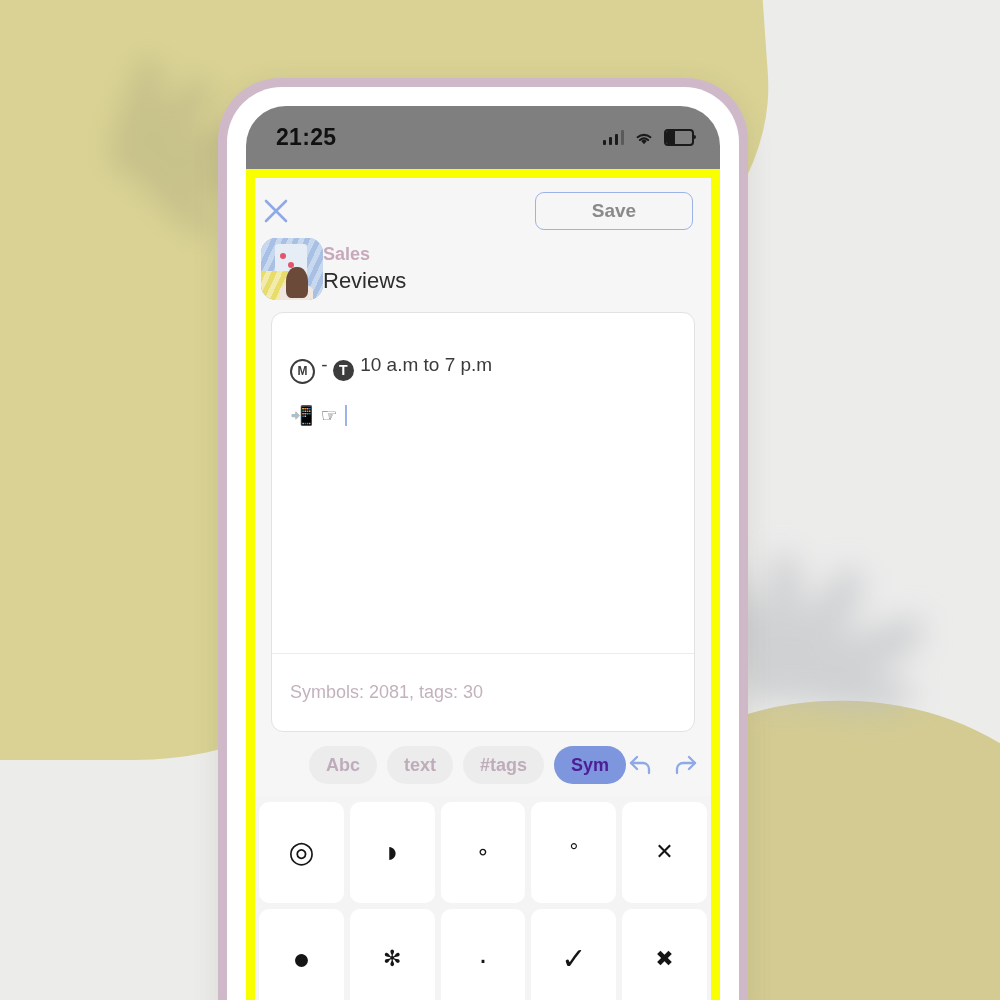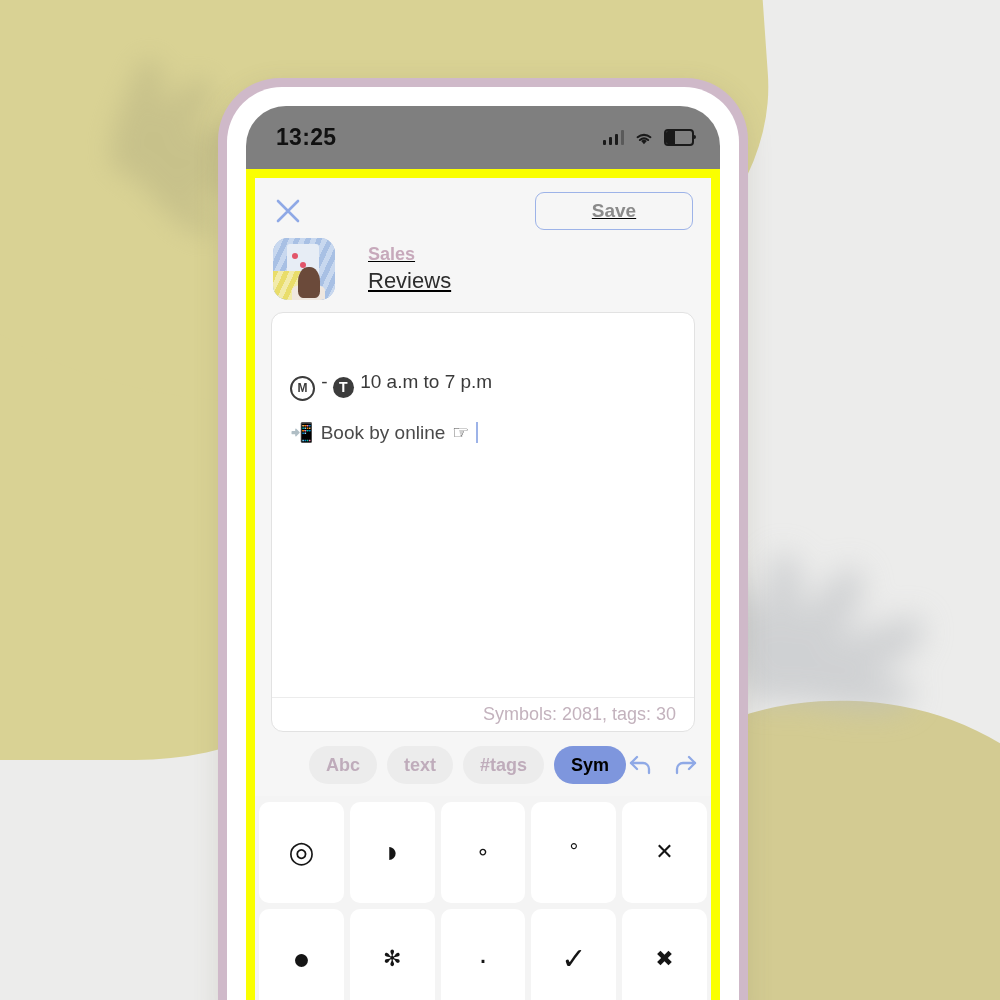--- a/index.html
+++ b/index.html
@@ -68,29 +68,29 @@
   .batt i{display:block;height:100%;width:33%;background:#1a1a1a;border-radius:2px 0 0 2px;}
 
   
   #highlight{
     position:absolute;left:0;top:63px;right:0;bottom:0;
     border:9px solid #faff00;box-sizing:border-box;background:#f7f7f7;
   }
   #app{position:absolute;inset:0;display:flex;flex-direction:column;background:#f6f6f6;}
 
   
-  #app-header{padding:12px 18px 0 18px;text-decoration:underline;}
+  #app-header{padding:12px 18px 0 6px;}
   #header-top{display:flex;align-items:center;justify-content:space-between;height:42px;}
   #close-icon{width:30px;height:30px;cursor:pointer;}
   #save-button{
     width:156px;height:36px;border:1.6px solid #9db3e8;border-radius:9px;
     background:#f6f6f6;display:flex;align-items:center;justify-content:center;
     font-size:19px;font-weight:bold;color:#8a8a8a;cursor:pointer;
   }
-  #header-entity{display:flex;align-items:center;gap:33px;padding:6px 0 12px 0;}
+  #header-entity{display:flex;align-items:center;gap:0;padding:6px 0 12px 0;}
   #thumb{
     width:62px;height:62px;border-radius:15px;overflow:hidden;position:relative;
     background:#9db7e0;flex:none;
   }
   #thumb .stripes{
     position:absolute;inset:0;
     background:repeating-linear-gradient(115deg,#a8c0e4 0 5px,#c8d8ef 5px 10px);
   }
   #thumb .yellowblk{
     position:absolute;left:0;bottom:0;width:46%;height:46%;
@@ -117,48 +117,48 @@
 
   
   #editor-wrap{padding:0 16px;flex:none;}
   #editor{
     background:#fff;border:1px solid #e2e2e2;border-radius:12px;
     height:418px;display:flex;flex-direction:column;overflow:hidden;
   }
   #editor-body{flex:1;padding:18px 18px 8px 18px;overflow:hidden;}
   .etext{font-size:19px;color:#4a4a4a;line-height:1.42;}
   .eblank{height:20px;}
-  .hours{font-size:19px;color:#3a3a3a;line-height:1.45;margin-top:17px;}
+  .hours{font-size:19px;color:#3a3a3a;line-height:1.45;}
   .circ{
     display:inline-flex;align-items:center;justify-content:center;
     width:21px;height:21px;border-radius:50%;font-size:14px;font-weight:bold;
     vertical-align:-4px;margin-right:1px;
   }
   .circ.filled{background:#3c3c3c;color:#fff;}
   .circ.outline{background:#fff;color:#3c3c3c;border:2.2px solid #3c3c3c;font-size:12px;}
   .booking{font-size:19px;color:#4a4a4a;display:flex;align-items:center;gap:7px;flex-wrap:nowrap;}
   .emoji{font-size:19px;}
   .caret{display:inline-block;width:2px;height:21px;background:#9db3e8;vertical-align:-4px;}
   #editor-footer{
-    border-top:1px solid #ececec;padding:6px 18px;
-    font-size:18px;color:#c3b2bd;text-align:right;
+    border-top:1px solid #ececec;padding:28px 18px;
+    font-size:18px;color:#c3b2bd;
   }
 
   
   #modebar{
     display:flex;align-items:center;justify-content:space-between;
     padding:14px 18px 12px 18px;
     margin-left:36px;
   }
   #mode-pills{display:flex;align-items:center;gap:10px;}
   .pill{
     height:38px;padding:0 17px;border-radius:19px;display:flex;align-items:center;
     font-size:18px;font-weight:bold;background:#ececec;color:#bfacbb;cursor:pointer;
   }
-  .pill.active{background:#7e96dd;color:#000000;text-align:center;}
+  .pill.active{background:#7e96dd;color:#4c1d95;text-align:center;}
   #history-icons{display:flex;align-items:center;gap:14px;}
   .hicon{width:30px;height:30px;cursor:pointer;}
 
   
   #keyboard{flex:1;background:#f4f4f4;padding:6px 4px 0 4px;display:flex;flex-direction:column;gap:6px;}
   .krow{display:flex;gap:6px;flex:1;}
   .key{
     flex:1;background:#fff;border-radius:10px;
     display:flex;align-items:center;justify-content:center;
     font-size:30px;color:#151515;cursor:pointer;line-height:1;
@@ -189,21 +189,21 @@
     <span style="left:40px;top:220px;width:140px;height:40px;transform:rotate(-104deg);"></span>
     <span style="left:40px;top:220px;width:130px;height:38px;transform:rotate(10deg);"></span>
   </div>
 </div>
 
 <div id="phone">
  <div id="phone-inner">
   <div id="screen">
 
     <div id="statusbar">
-      <div id="status-time">13:25</div>
+      <div id="status-time">21:25</div>
       <div id="status-icons">
         <span class="sig">
               <i></i>
               <i></i>
               <i></i>
               <i></i>
             </span>
         <svg width="22" height="16" viewBox="0 0 22 16">
           <path d="M11 14.2 8.2 10.9a4.4 4.4 0 0 1 5.6 0Z" fill="#1a1a1a"></path>
           <path d="M4.6 7.2a10 10 0 0 1 12.8 0" stroke="#1a1a1a" stroke-width="2.1" fill="none" stroke-linecap="round"></path>
@@ -255,21 +255,20 @@
                 <span>-</span>
                 <span class="circ filled">T</span>
                 <span>10 a.m to 7 p.m</span>
               </div>
 
 
               <div class="eblank"></div>
 
               <div class="booking">
                 <span class="emoji">📲</span>
-                <span>Book by online</span>
                 <span class="emoji">☞</span>
                 <span class="caret"></span>
               </div>
             </div>
             <div id="editor-footer">Symbols: 2081, tags: 30</div>
           </div>
         </div>
 
         <div id="modebar">
           <div id="mode-pills">

